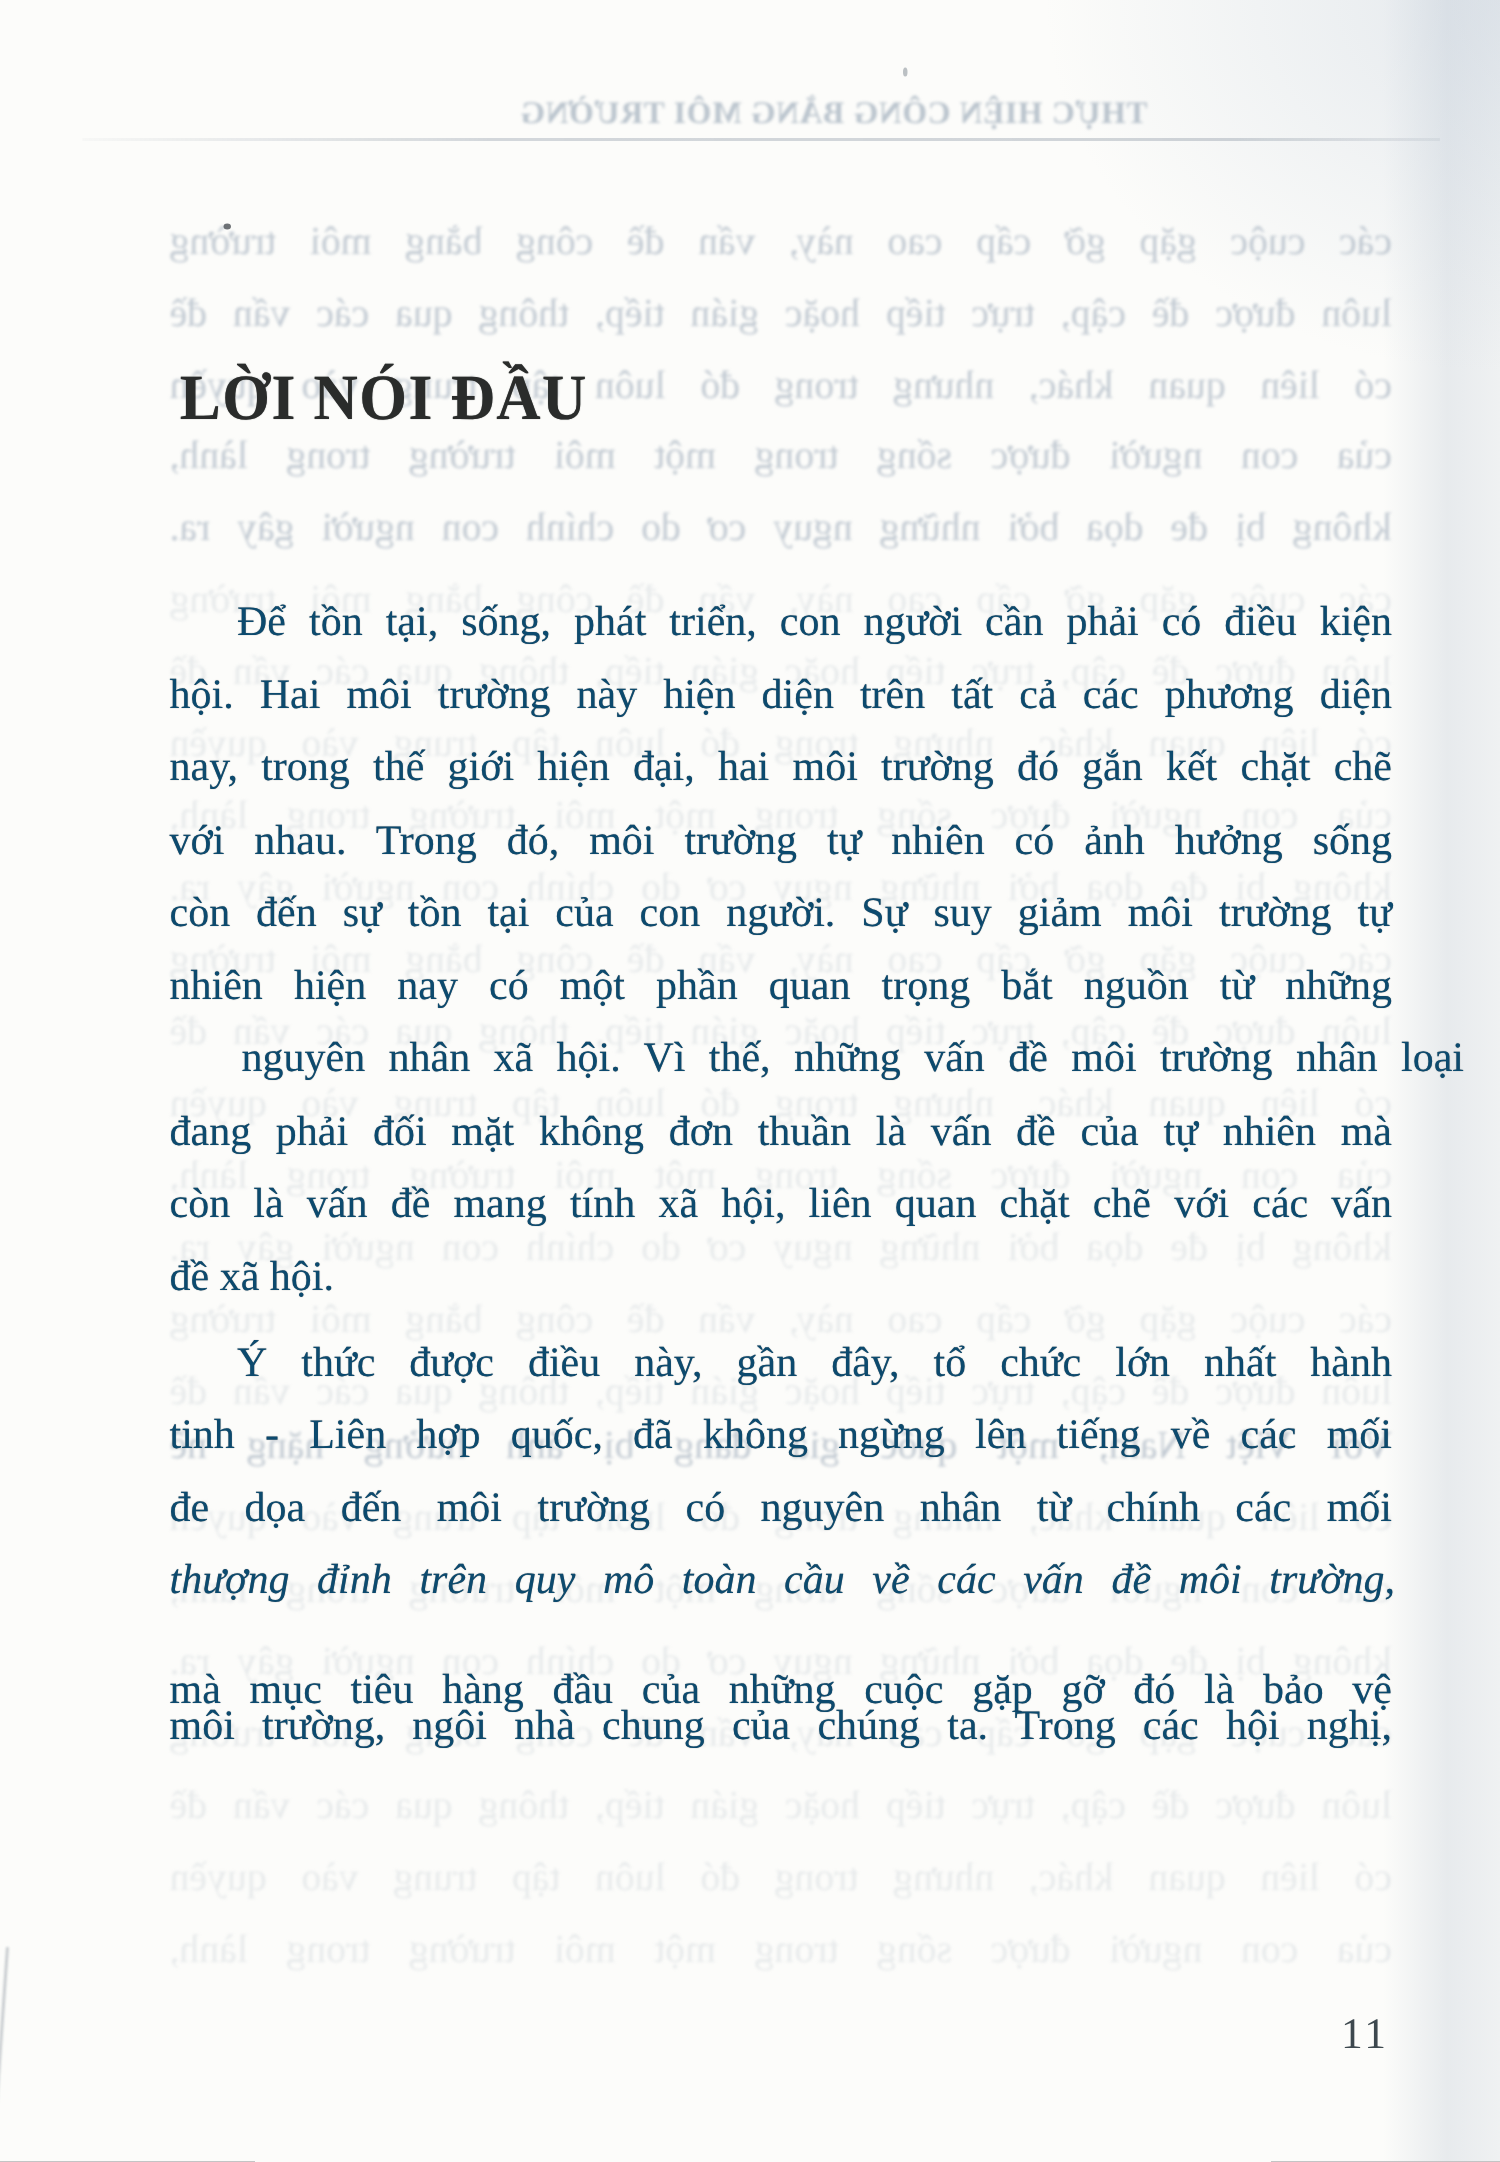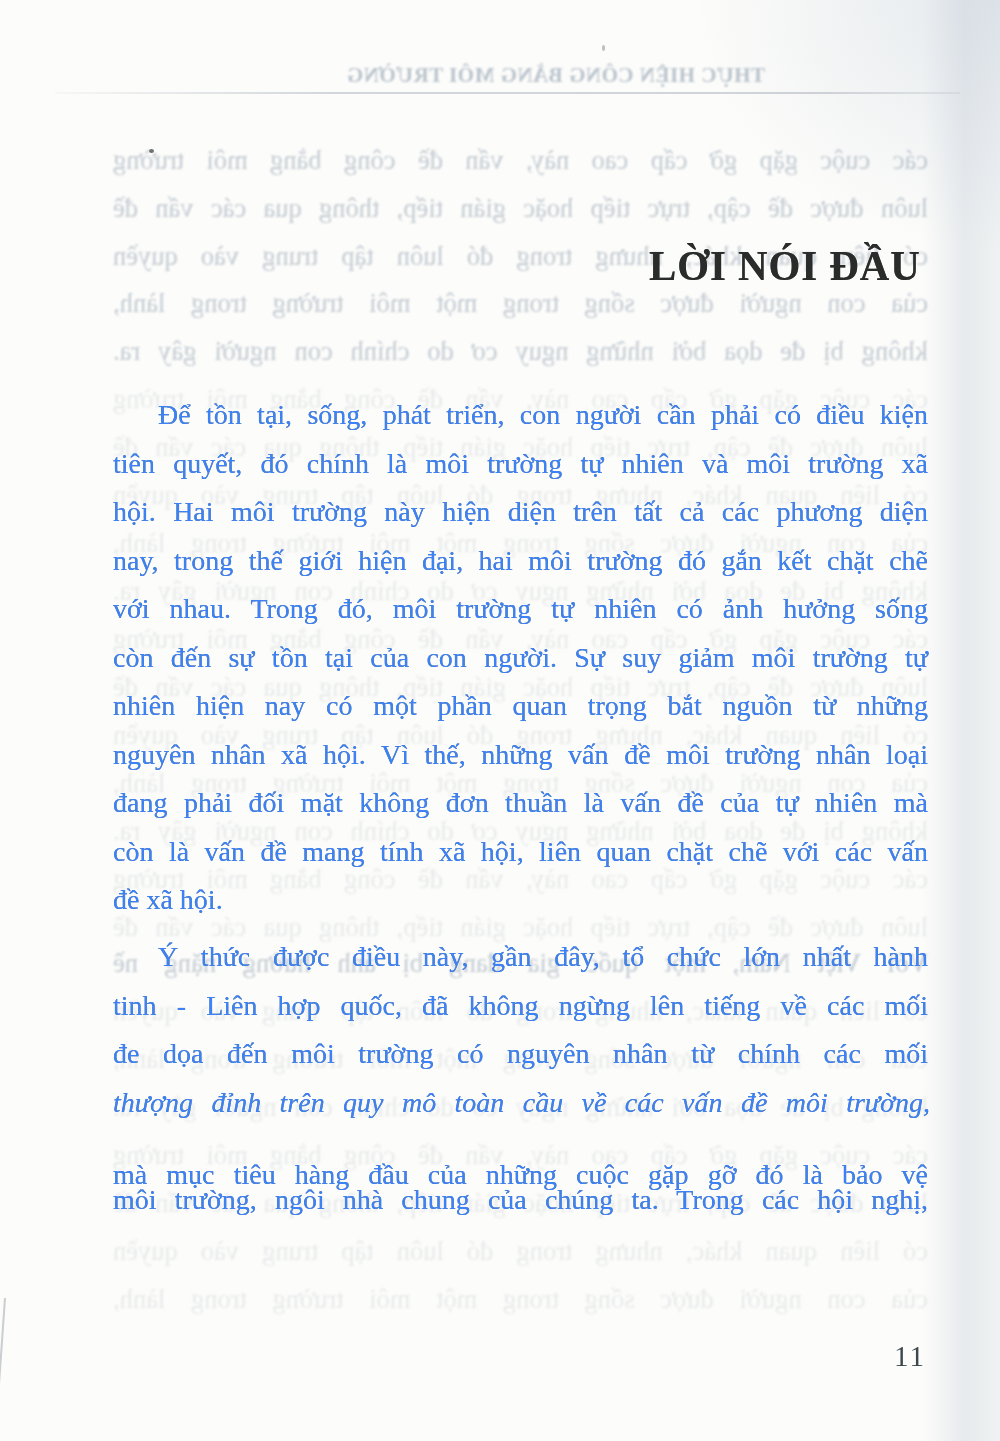--- a/index.html
+++ b/index.html
@@ -24,24 +24,24 @@
     font-size:21px;font-weight:bold;letter-spacing:.5px;text-align:center;
     color:rgba(138,155,172,0.58);transform:scaleX(-1);filter:blur(0.9px);white-space:nowrap;}
   .bleed-rule{position:absolute;left:55px;top:92px;width:905px;height:2px;filter:blur(0.4px);
     background:linear-gradient(to right, rgba(150,160,172,0.05), rgba(150,160,172,0.40) 30%, rgba(148,158,170,0.42) 85%, rgba(150,160,172,0.15));}
   .bleed-line{position:absolute;left:113px;width:815px;height:48px;line-height:48px;
     font-size:26.5px;white-space:nowrap;transform:scaleX(-1);filter:blur(1.1px);overflow:visible;}
   .bleed-line.strong{color:rgba(147,162,178,0.55);}
   .bleed-line.weak{color:rgba(152,166,180,0.20);}
 
   
-  .title{position:absolute;left:113px;top:240px;width:815px;margin:0;text-align:right;
+  .title{position:absolute;left:113px;top:240px;width:815px;margin:0;text-align:left;
     font-size:43px;line-height:52px;font-weight:700;letter-spacing:1px;color:#2a2c2b;
     text-shadow:0 0 .6px rgba(42,44,43,.7);}
-  .paragraphs{position:absolute;left:113px;top:391px;width:815px;color:#3b82f6;
+  .paragraphs{position:absolute;left:113px;top:391px;width:815px;color:#0c4a6e;
     text-shadow:0 0 .6px rgba(46,47,49,.65);}
   .para + .para{margin-top:8.5px;}
   .bline{height:48.5px;line-height:48.5px;font-size:28px;white-space:nowrap;overflow:visible;}
   .jt{display:inline-block;transform-origin:0 50%;}
   .title .jt{transform-origin:50% 50%;}
   .page-number{position:absolute;left:880px;top:1340px;width:60px;text-align:center;
     font-size:29px;letter-spacing:2px;color:#3d484e;}
 </style>
 </head>
 <body>
@@ -84,27 +84,26 @@
       </div>
   </div>
 
   <h1 class="title">
     <span class="jt" style="transform: scaleX(0.951829);">LỜI NÓI ĐẦU</span>
   </h1>
 
   <div class="paragraphs" id="paragraphs">
       <div class="para">
         <div class="bline"><span class="jt" style="margin-left: 45px; word-spacing: 8.33984px;">Để tồn tại, sống, phát triển, con người cần phải có điều kiện</span></div>
-        <div class="bline"><span class="jt" style="word-spacing: 11.1732px;">tiên quyết, đó chính là môi trường tự nhiên và môi trường xã</span></div>
         <div class="bline"><span class="jt" style="word-spacing: 10.3711px;">hội. Hai môi trường này hiện diện trên tất cả các phương diện</span></div>
         <div class="bline"><span class="jt" style="word-spacing: 8.48558px;">nay, trong thế giới hiện đại, hai môi trường đó gắn kết chặt chẽ</span></div>
         <div class="bline"><span class="jt" style="word-spacing: 12.9545px; text-align: right;">với nhau. Trong đó, môi trường tự nhiên có ảnh hưởng sống</span></div>
         <div class="bline"><span class="jt" style="word-spacing: 10.3101px;">còn đến sự tồn tại của con người. Sự suy giảm môi trường tự</span></div>
         <div class="bline"><span class="jt" style="word-spacing: 13.7159px;">nhiên hiện nay có một phần quan trọng bắt nguồn từ những</span></div>
-        <div class="bline"><span class="jt" style="word-spacing: 8.59505px;">nguyên nhân xã hội. Vì thế, những vấn đề môi trường nhân loại</span></div>
+        <div class="bline"><span class="jt" style="word-spacing: 8.59505px; margin-left: 48px;">nguyên nhân xã hội. Vì thế, những vấn đề môi trường nhân loại</span></div>
         <div class="bline"><span class="jt" style="word-spacing: 9.48438px;">đang phải đối mặt không đơn thuần là vấn đề của tự nhiên mà</span></div>
         <div class="bline"><span class="jt" style="word-spacing: 8.45201px;">còn là vấn đề mang tính xã hội, liên quan chặt chẽ với các vấn</span></div>
         <div class="bline"><span class="jt">đề xã hội.</span></div>
       </div>
       <div class="para">
         <div class="bline"><span class="jt" style="margin-left: 45px; word-spacing: 15.6449px;">Ý thức được điều này, gần đây, tổ chức lớn nhất hành</span></div>
         <div class="bline"><span class="jt" style="word-spacing: 13.125px;">tinh - Liên hợp quốc, đã không ngừng lên tiếng về các mối</span></div>
         <div class="bline"><span class="jt" style="word-spacing: 16.6165px;">đe dọa đến môi trường có nguyên nhân từ chính các mối</span></div>
         <div class="bline"><span class="jt" style="word-spacing: 11.4062px; font-style: italic;">thượng đỉnh trên quy mô toàn cầu về các vấn đề môi trường,</span></div>
         <div class="bline"><span class="jt" style="word-spacing: 12.119px; margin-top: 24px;">mà mục tiêu hàng đầu của những cuộc gặp gỡ đó là bảo vệ</span></div>

